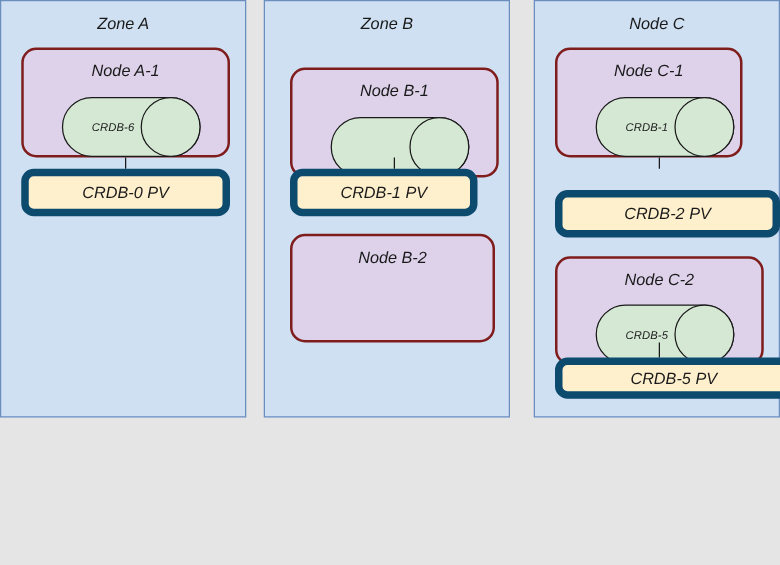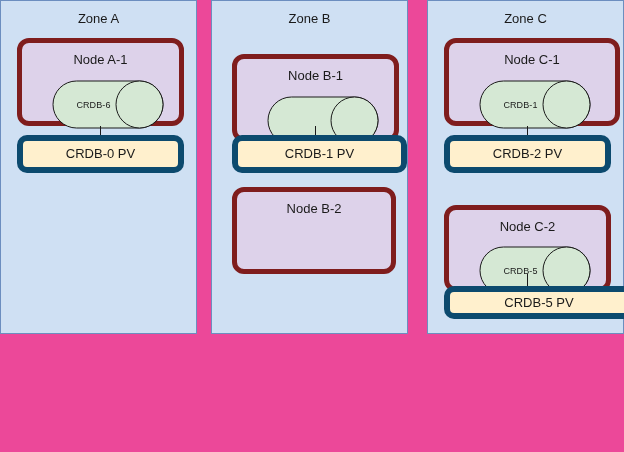--- a/index.html
+++ b/index.html
@@ -4,44 +4,45 @@
 <style>
   html, body {
     margin: 0;
     padding: 0;
     background: #000000;
   }
   #canvas {
     position: relative;
     width: 624px;
     height: 452px;
-    background: #ec4899;
+    background: #e5e5e5;
     font-family: "Liberation Sans", sans-serif;
     overflow: hidden;
+    font-style: italic;
   }
   .zone {
     position: absolute;
     background: #cfe0f3;
     border: 1px solid #6c8ebf;
     box-sizing: border-box;
   }
   .zone-title {
     position: absolute;
     top: 10px;
     left: 0;
     right: 0;
     text-align: center;
     font-size: 13px;
     color: #1a1a1a;
     line-height: 16px;
   }
   .node {
     position: absolute;
     background: #ddd2ea;
-    border: 5px solid #7f1d1d;
+    border: 2px solid #7f1d1d;
     border-radius: 12px;
     box-sizing: border-box;
   }
   .node-title {
     position: absolute;
     top: 9px;
     left: 0;
     right: 0;
     text-align: center;
     font-size: 13px;
@@ -125,47 +126,47 @@
       <div class="cylinder" style="left:30px; top:37px; width:112px; height:49px;">
         <svg width="112" height="49" viewBox="0 0 112 49">
           <path d="M24.5,1 H87.5 A23.5,23.5 0 0 1 87.5,48 H24.5 A23.5,23.5 0 0 1 24.5,1 Z" fill="#d5e8d4" stroke="#1a1a1a" stroke-width="1"></path>
           <circle cx="87.5" cy="24.5" r="23.5" fill="#d5e8d4" stroke="#1a1a1a" stroke-width="1"></circle>
         </svg>
       </div>
     </div>
 
     <div class="connector" style="left:103px; top:125px; height:9px;"></div>
 
-    <div class="pv" style="left:20px; top:134px; width:175px; height:38px;">
+    <div class="pv" style="left:20px; top:134px; width:150px; height:38px;">
       <span class="pv-label">CRDB-1 PV</span>
     </div>
 
     <div class="node" style="left:20px; top:186px; width:164px; height:87px;">
       <div class="node-title">Node B-2</div>
     </div>
   </div>
 
   <div class="zone" style="left:427px; top:0px; width:197px; height:334px;">
-    <div class="zone-title">Zone C</div>
+    <div class="zone-title">Node C</div>
 
-    <div class="node" style="left:16px; top:37px; width:176px; height:88px;padding-left:47px;">
+    <div class="node" style="left:16px; top:37px; width:150px; height:88px;padding-left:47px;">
       <div class="node-title">Node C-1</div>
 
       <div class="cylinder" style="left:30px; top:37px; width:112px; height:49px;">
         <svg width="112" height="49" viewBox="0 0 112 49">
           <path d="M24.5,1 H87.5 A23.5,23.5 0 0 1 87.5,48 H24.5 A23.5,23.5 0 0 1 24.5,1 Z" fill="#d5e8d4" stroke="#1a1a1a" stroke-width="1"></path>
           <circle cx="87.5" cy="24.5" r="23.5" fill="#d5e8d4" stroke="#1a1a1a" stroke-width="1"></circle>
         </svg>
         <div class="cyl-label">CRDB-1</div>
       </div>
     </div>
 
     <div class="connector" style="left:99px; top:125px; height:9px;"></div>
 
-    <div class="pv" style="left:16px; top:134px; width:167px; height:38px;">
+    <div class="pv" style="left:16px; top:151px; width:180px; height:38px;">
       <span class="pv-label">CRDB-2 PV</span>
     </div>
 
     <div class="node" style="left:16px; top:204px; width:167px; height:87px;">
       <div class="node-title">Node C-2</div>
 
       <div class="cylinder" style="left:30px; top:36px; width:112px; height:49px;">
         <svg width="112" height="49" viewBox="0 0 112 49">
           <path d="M24.5,1 H87.5 A23.5,23.5 0 0 1 87.5,48 H24.5 A23.5,23.5 0 0 1 24.5,1 Z" fill="#d5e8d4" stroke="#1a1a1a" stroke-width="1"></path>
           <circle cx="87.5" cy="24.5" r="23.5" fill="#d5e8d4" stroke="#1a1a1a" stroke-width="1"></circle>

